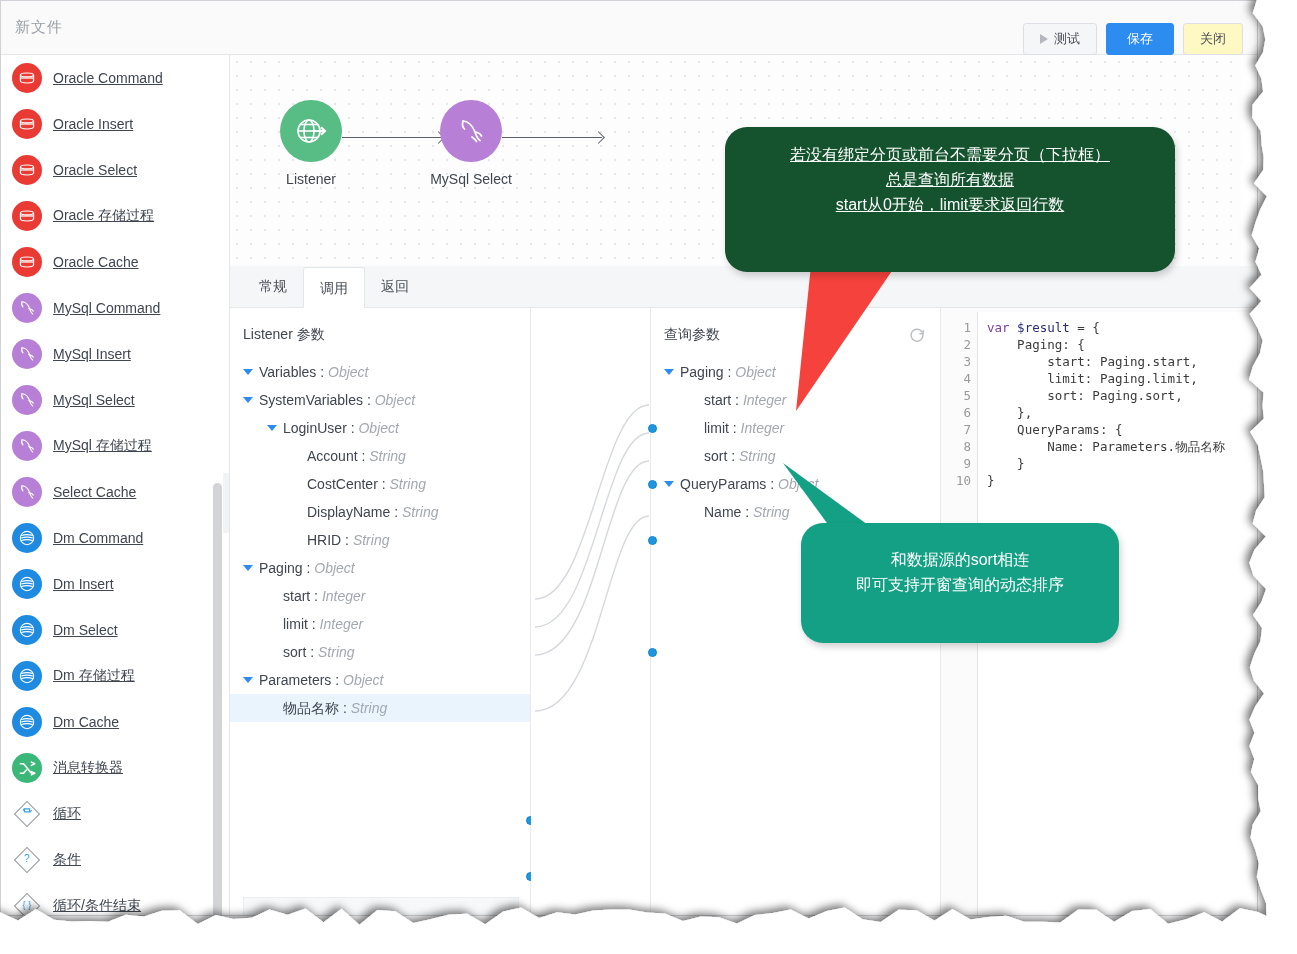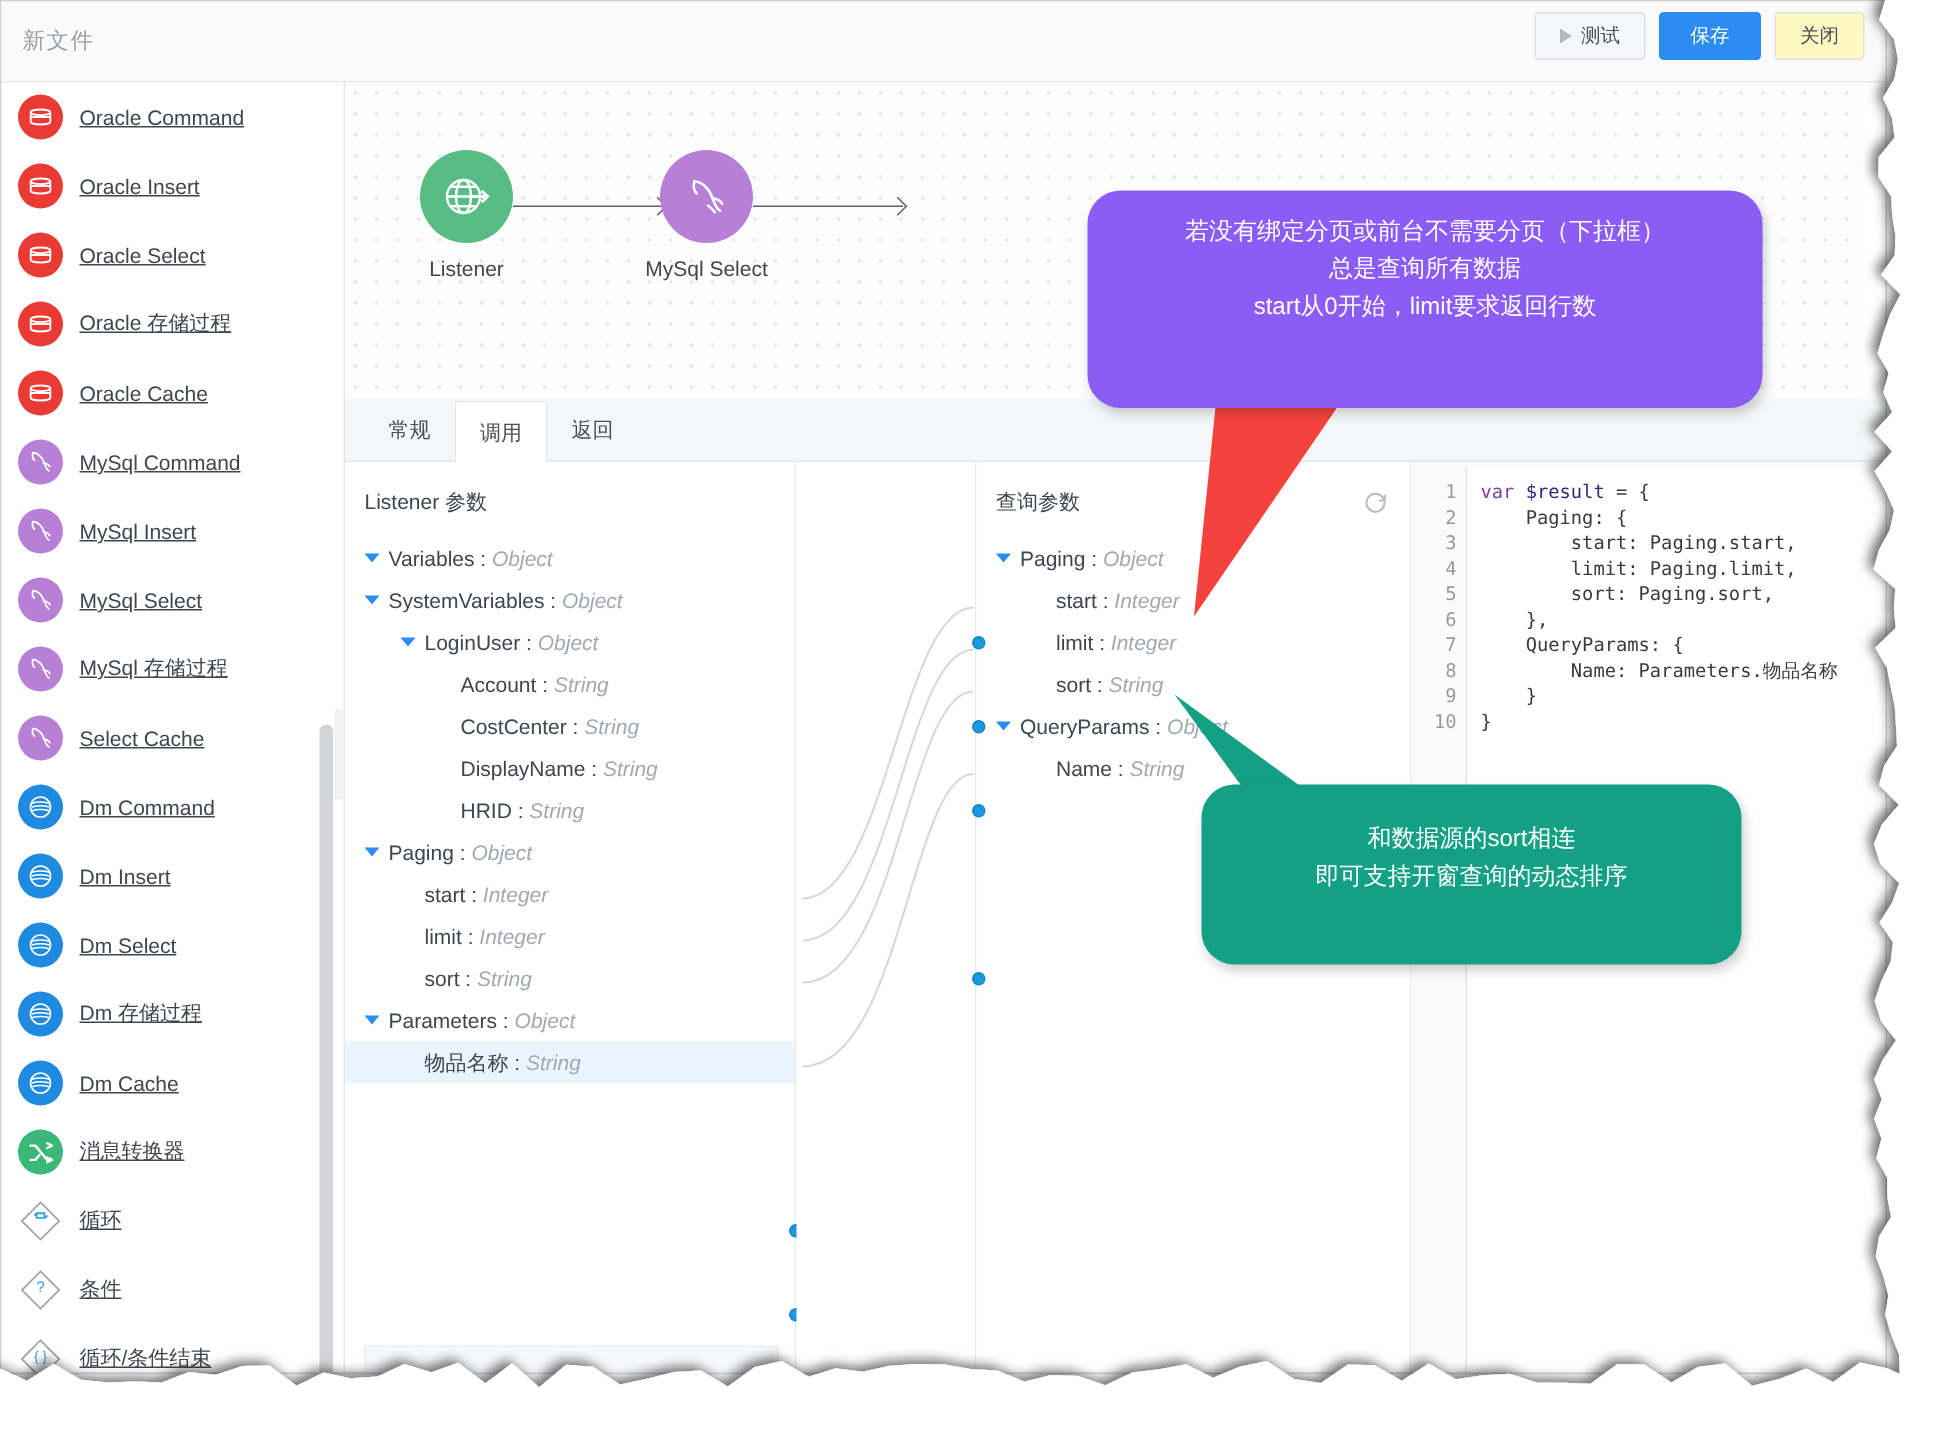--- a/index.html
+++ b/index.html
@@ -13,21 +13,21 @@
     background:#fff;border:1px solid #cfd3d8;box-sizing:border-box;overflow:hidden;
   }
   
   .header{
     position:absolute;left:0;top:0;width:100%;height:54px;background:#fafafa;
     border-bottom:1px solid #e4e7ea;box-sizing:border-box;
   }
   .doc-title{
     position:absolute;left:14px;top:17px;font-size:15px;color:#9aa0a6;letter-spacing:1px;
   }
-  .hdr-btns{position:absolute;right:14px;top:7px;display:flex;gap:9px;border-radius:13px;}
+  .hdr-btns{position:absolute;right:14px;top:22px;display:flex;gap:9px;border-radius:13px;}
   .btn{
     height:32px;line-height:30px;padding:0 16px;font-size:13px;border-radius:3px;
     border:1px solid #dcdfe6;background:#fef9c3;color:#4a4f57;box-sizing:border-box;
     cursor:pointer;white-space:nowrap;display:flex;align-items:center;gap:6px;
   }
   .btn.ghost{background:#f5f6f8;}
   .btn.primary{background:#2d8cf0;border-color:#2d8cf0;color:#fff;padding:0 20px;}
   .play-tri{
     width:0;height:0;border-left:8px solid #b3b8bf;border-top:5px solid transparent;
     border-bottom:5px solid transparent;display:inline-block;
@@ -130,21 +130,21 @@
   }
   .codebody{padding:7px 0 0 9px;line-height:17px;color:#3b3b3b;white-space:pre;background:#fff;flex:1;}
   .kw{color:#7b3fa0;}
   .var{color:#2b2b7a;}
   
   .callout{
     position:absolute;border-radius:22px;color:#fff;text-align:center;
     box-shadow:2px 4px 7px rgba(0,0,0,.18);padding:16px 22px;box-sizing:border-box;
     font-size:16px;line-height:1.55;
   }
-  .callout.red{background:#8b5cf6;}
+  .callout.red{background:#14532d;text-decoration:underline;}
   .callout.green{background:#13a084;}
   .tailsvg{position:absolute;pointer-events:none;}
   
   .torn{position:absolute;pointer-events:none;}
   
   .bottom-strip{
     position:absolute;left:242px;top:896px;width:276px;height:22px;background:#f7f8fa;
     border:1px solid #eceff2;box-sizing:border-box;
   }
 </style>
@@ -471,21 +471,21 @@
     </svg>
     <div class="callout red" style="left:724px;top:126px;width:450px;height:145px;">
       <div>若没有绑定分页或前台不需要分页（下拉框）</div>
       <div>总是查询所有数据</div>
       <div>start从0开始，limit要求返回行数</div>
     </div>
 
     <svg class="tailsvg" style="left:770px;top:450px;width:170px;height:120px;">
       <path d="M12 12 L130 98 L75 98 Z" fill="#13a084"></path>
     </svg>
-    <div class="callout green" style="left:800px;top:522px;width:360px;height:120px;padding-top:25px;">
+    <div class="callout green" style="left:800px;top:522px;width:318px;height:120px;padding-top:25px;">
       <div>和数据源的sort相连</div>
       <div>即可支持开窗查询的动态排序</div>
     </div>
   </div>
 
   <svg class="torn" style="left:0;top:0;width:1297px;height:954px;">
     <defs>
       <filter id="tsh" x="-30%" y="-30%" width="180%" height="180%">
         <feDropShadow dx="-4" dy="-3" stdDeviation="4" flood-color="#000" flood-opacity="0.55"></feDropShadow>
       </filter>

